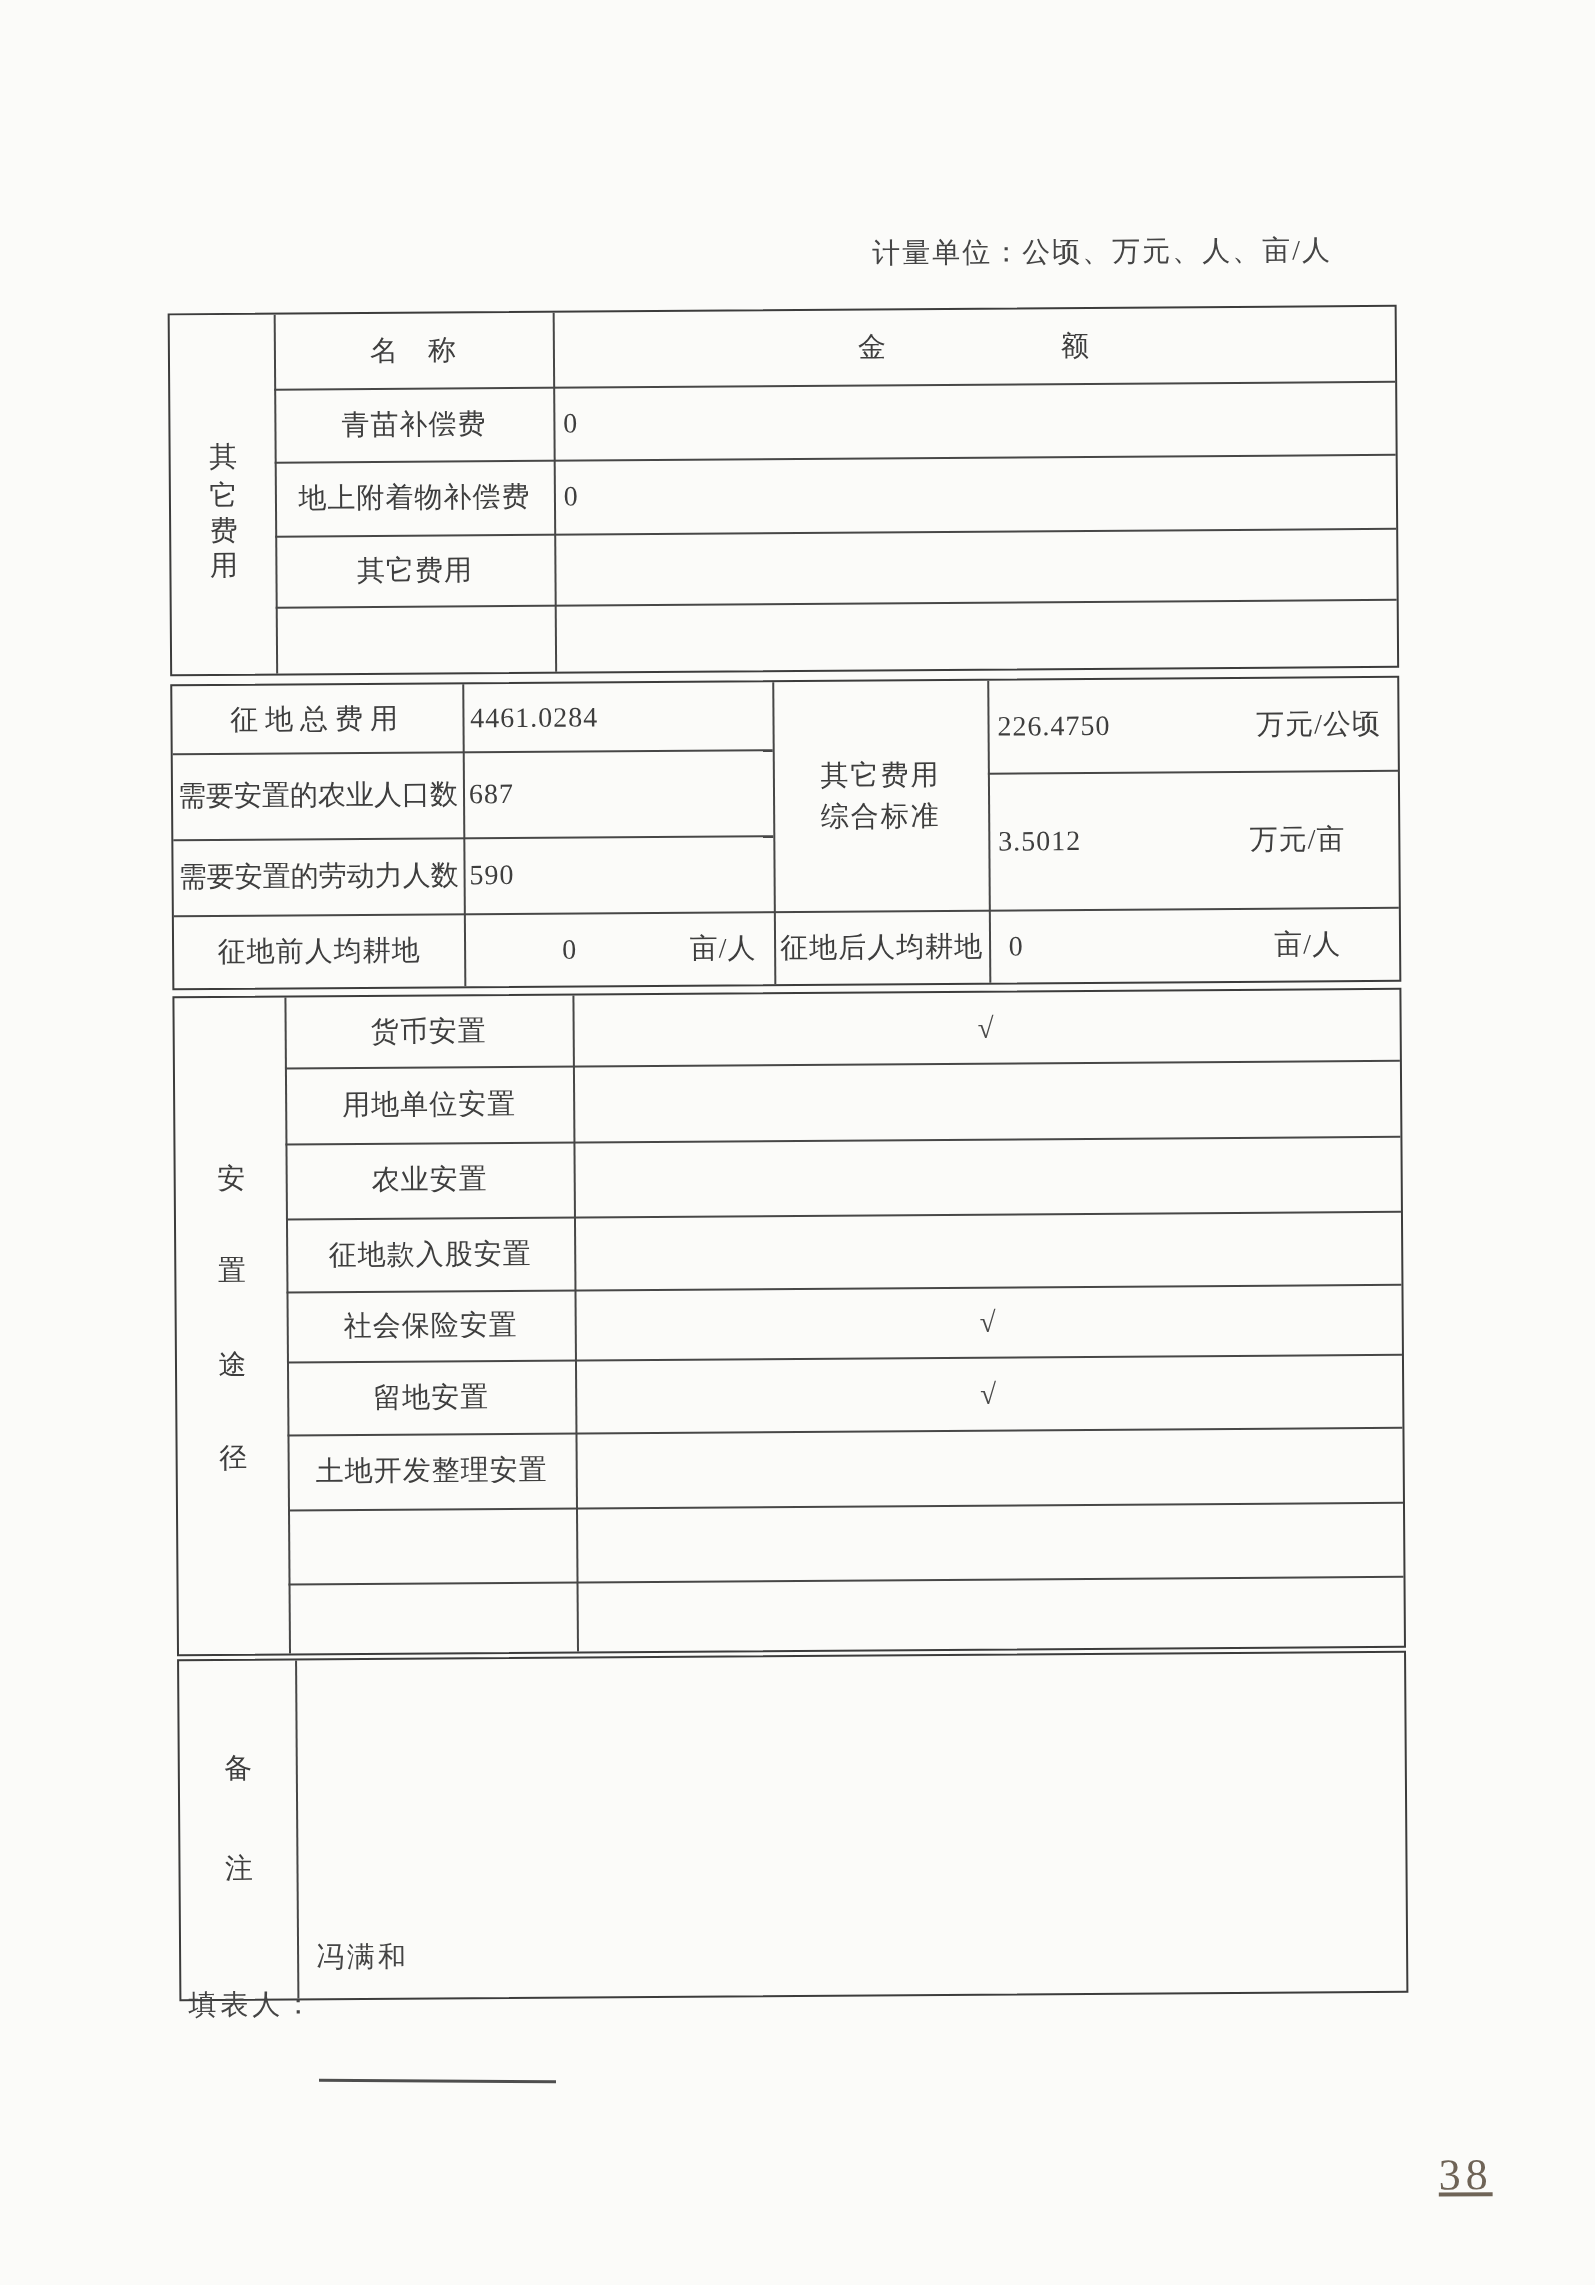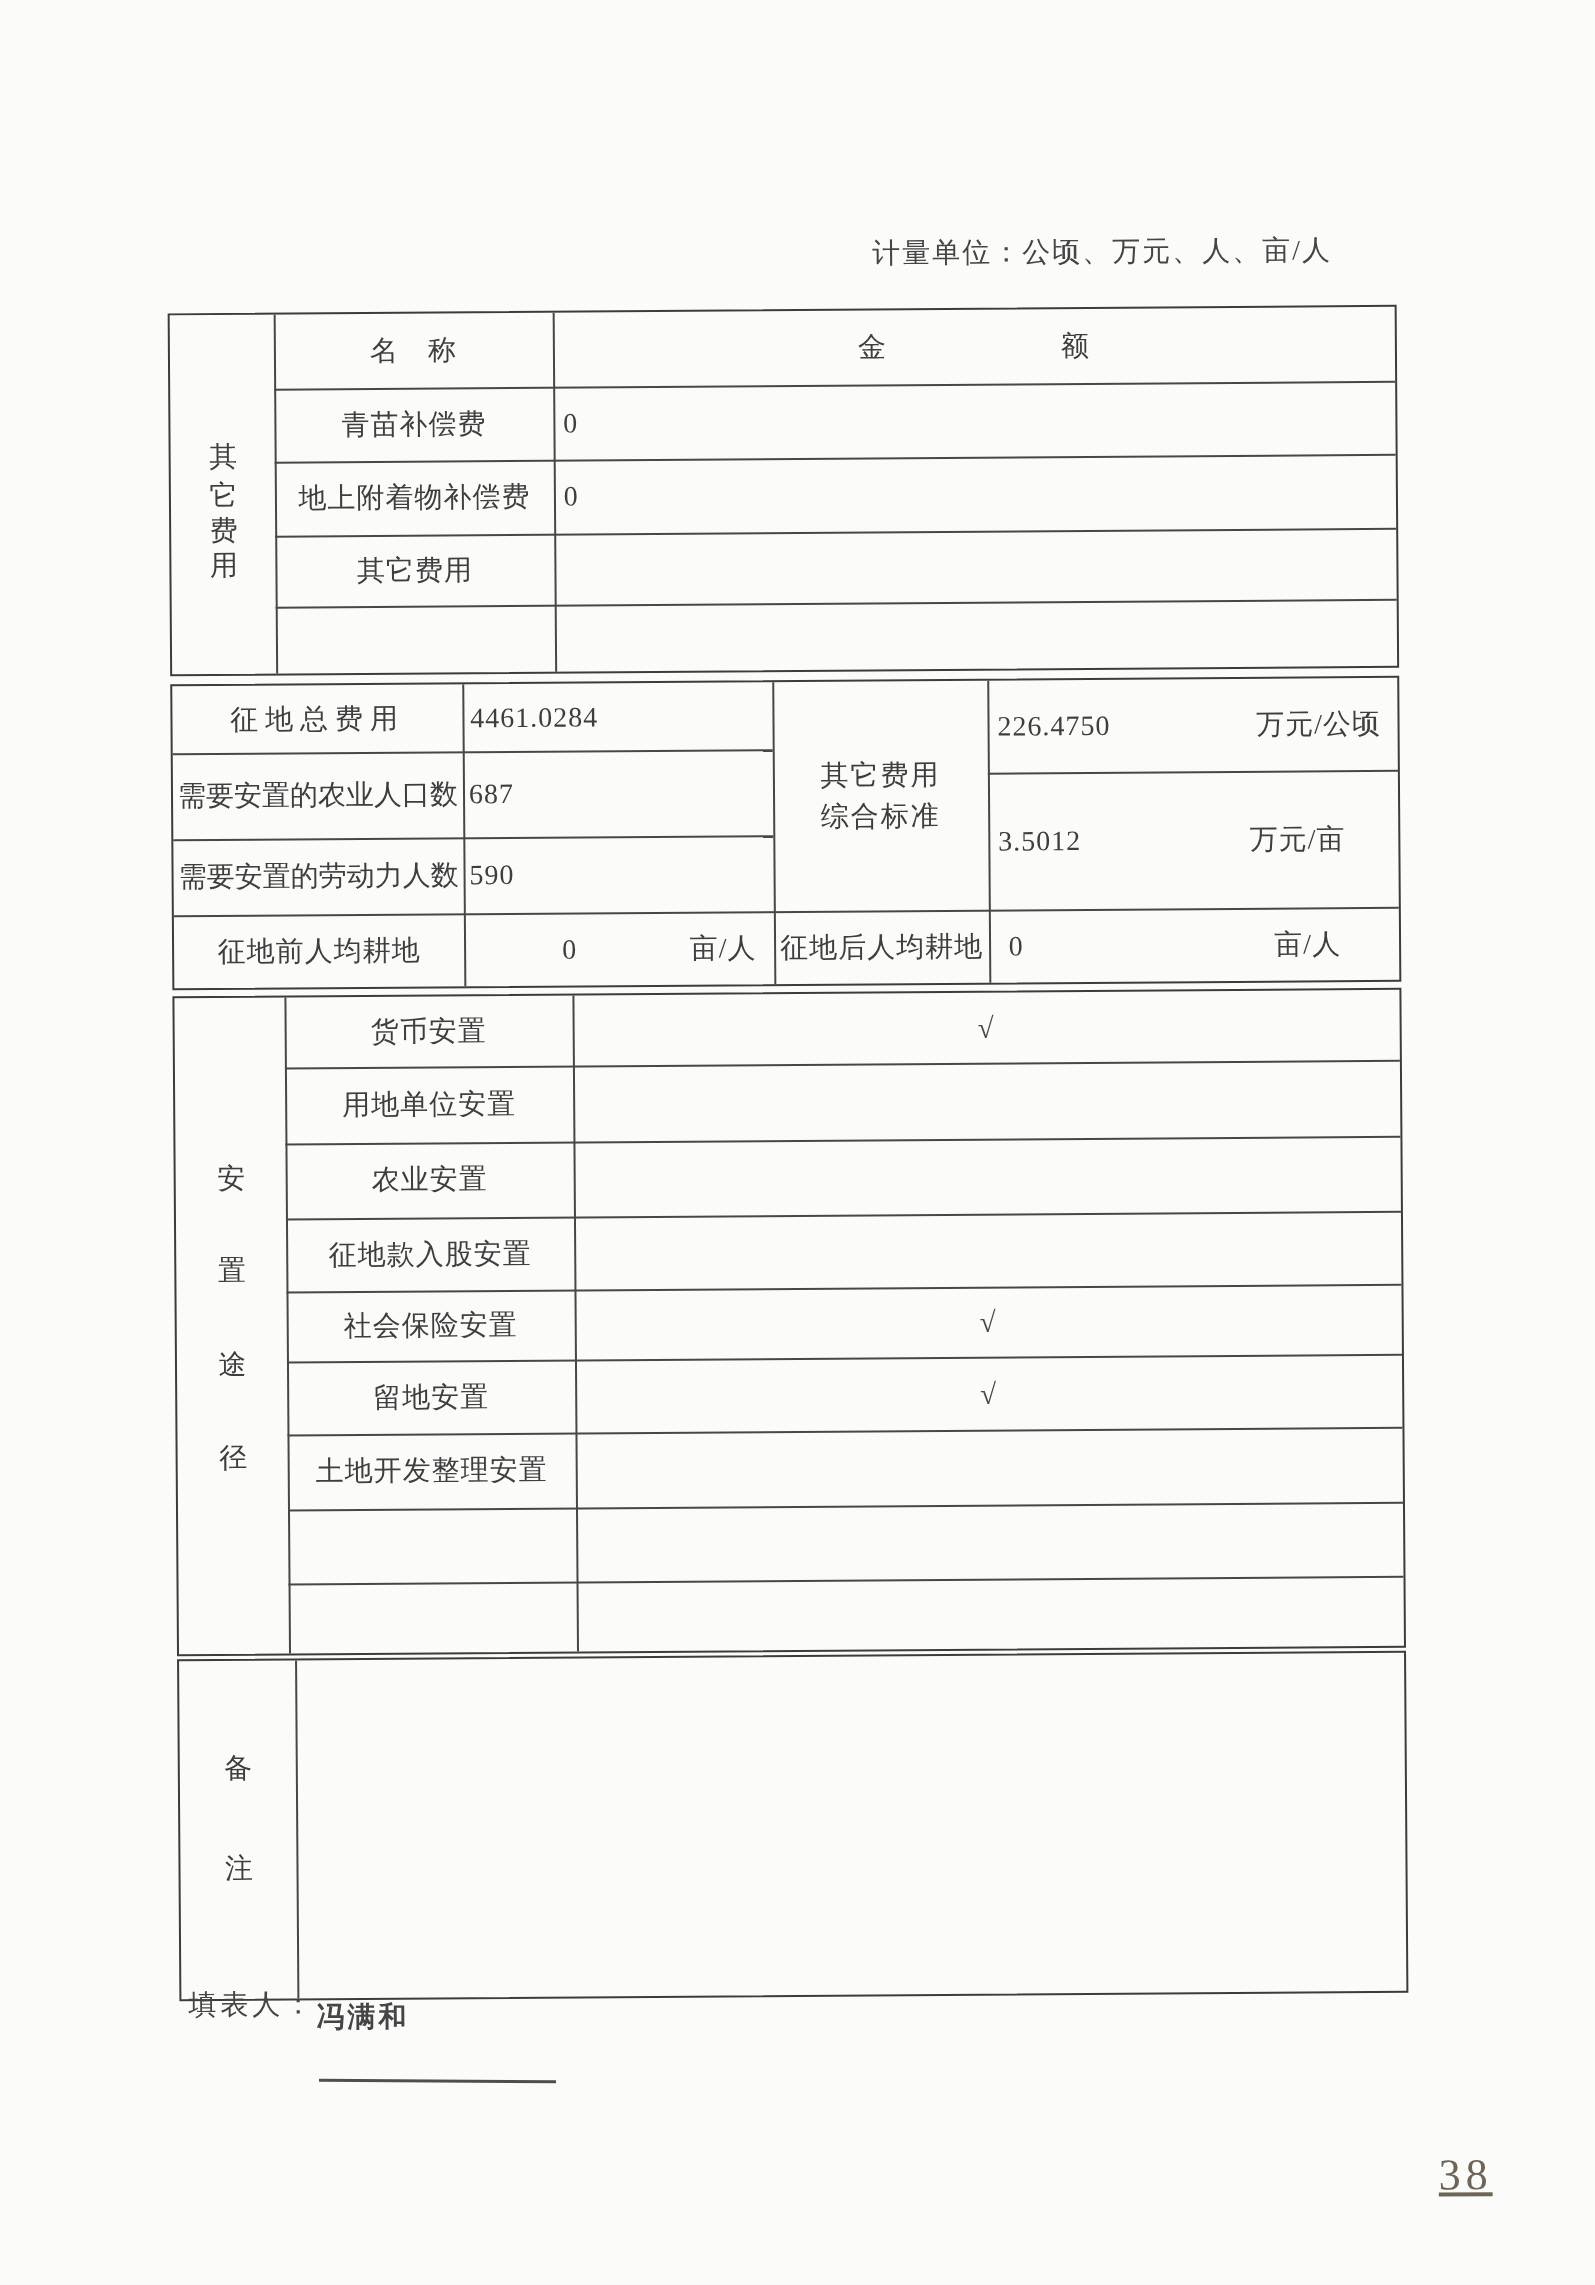--- a/index.html
+++ b/index.html
@@ -157,20 +157,20 @@
     <div class="cell check" style="left:398px;top:586px;width:827px;height:70px;"></div>
   </div>
 
   <div class="box" style="left:173px;top:1655px;width:1229px;height:342px;">
     <div class="vline" style="left:116px;top:0;height:338px;"></div>
     <div class="cell vert" style="left:0;top:0;width:116px;height:338px;letter-spacing:98px;">备注</div>
     <div class="cell left" style="left:116px;top:0;width:1110px;height:338px;padding-left:19.6px;"></div>
   </div>
 
   <div class="note" style="left:182px;top:1982px;letter-spacing:3.9px;">填表人：</div>
-  <div class="note" style="left:310px;top:1995px;letter-spacing:2.9px;font-weight:bold;">冯满和</div>
+  <div class="note" style="left:310px;top:1935px;letter-spacing:2.9px;">冯满和</div>
   <div class="sign-line" style="left:312px;top:2077px;width:237px;"></div>
 
   <div class="pagenum" style="left:1431px;top:2154px;text-decoration:underline;">38</div>
 
 </div>
 </div>
 
 
 </body></html>

